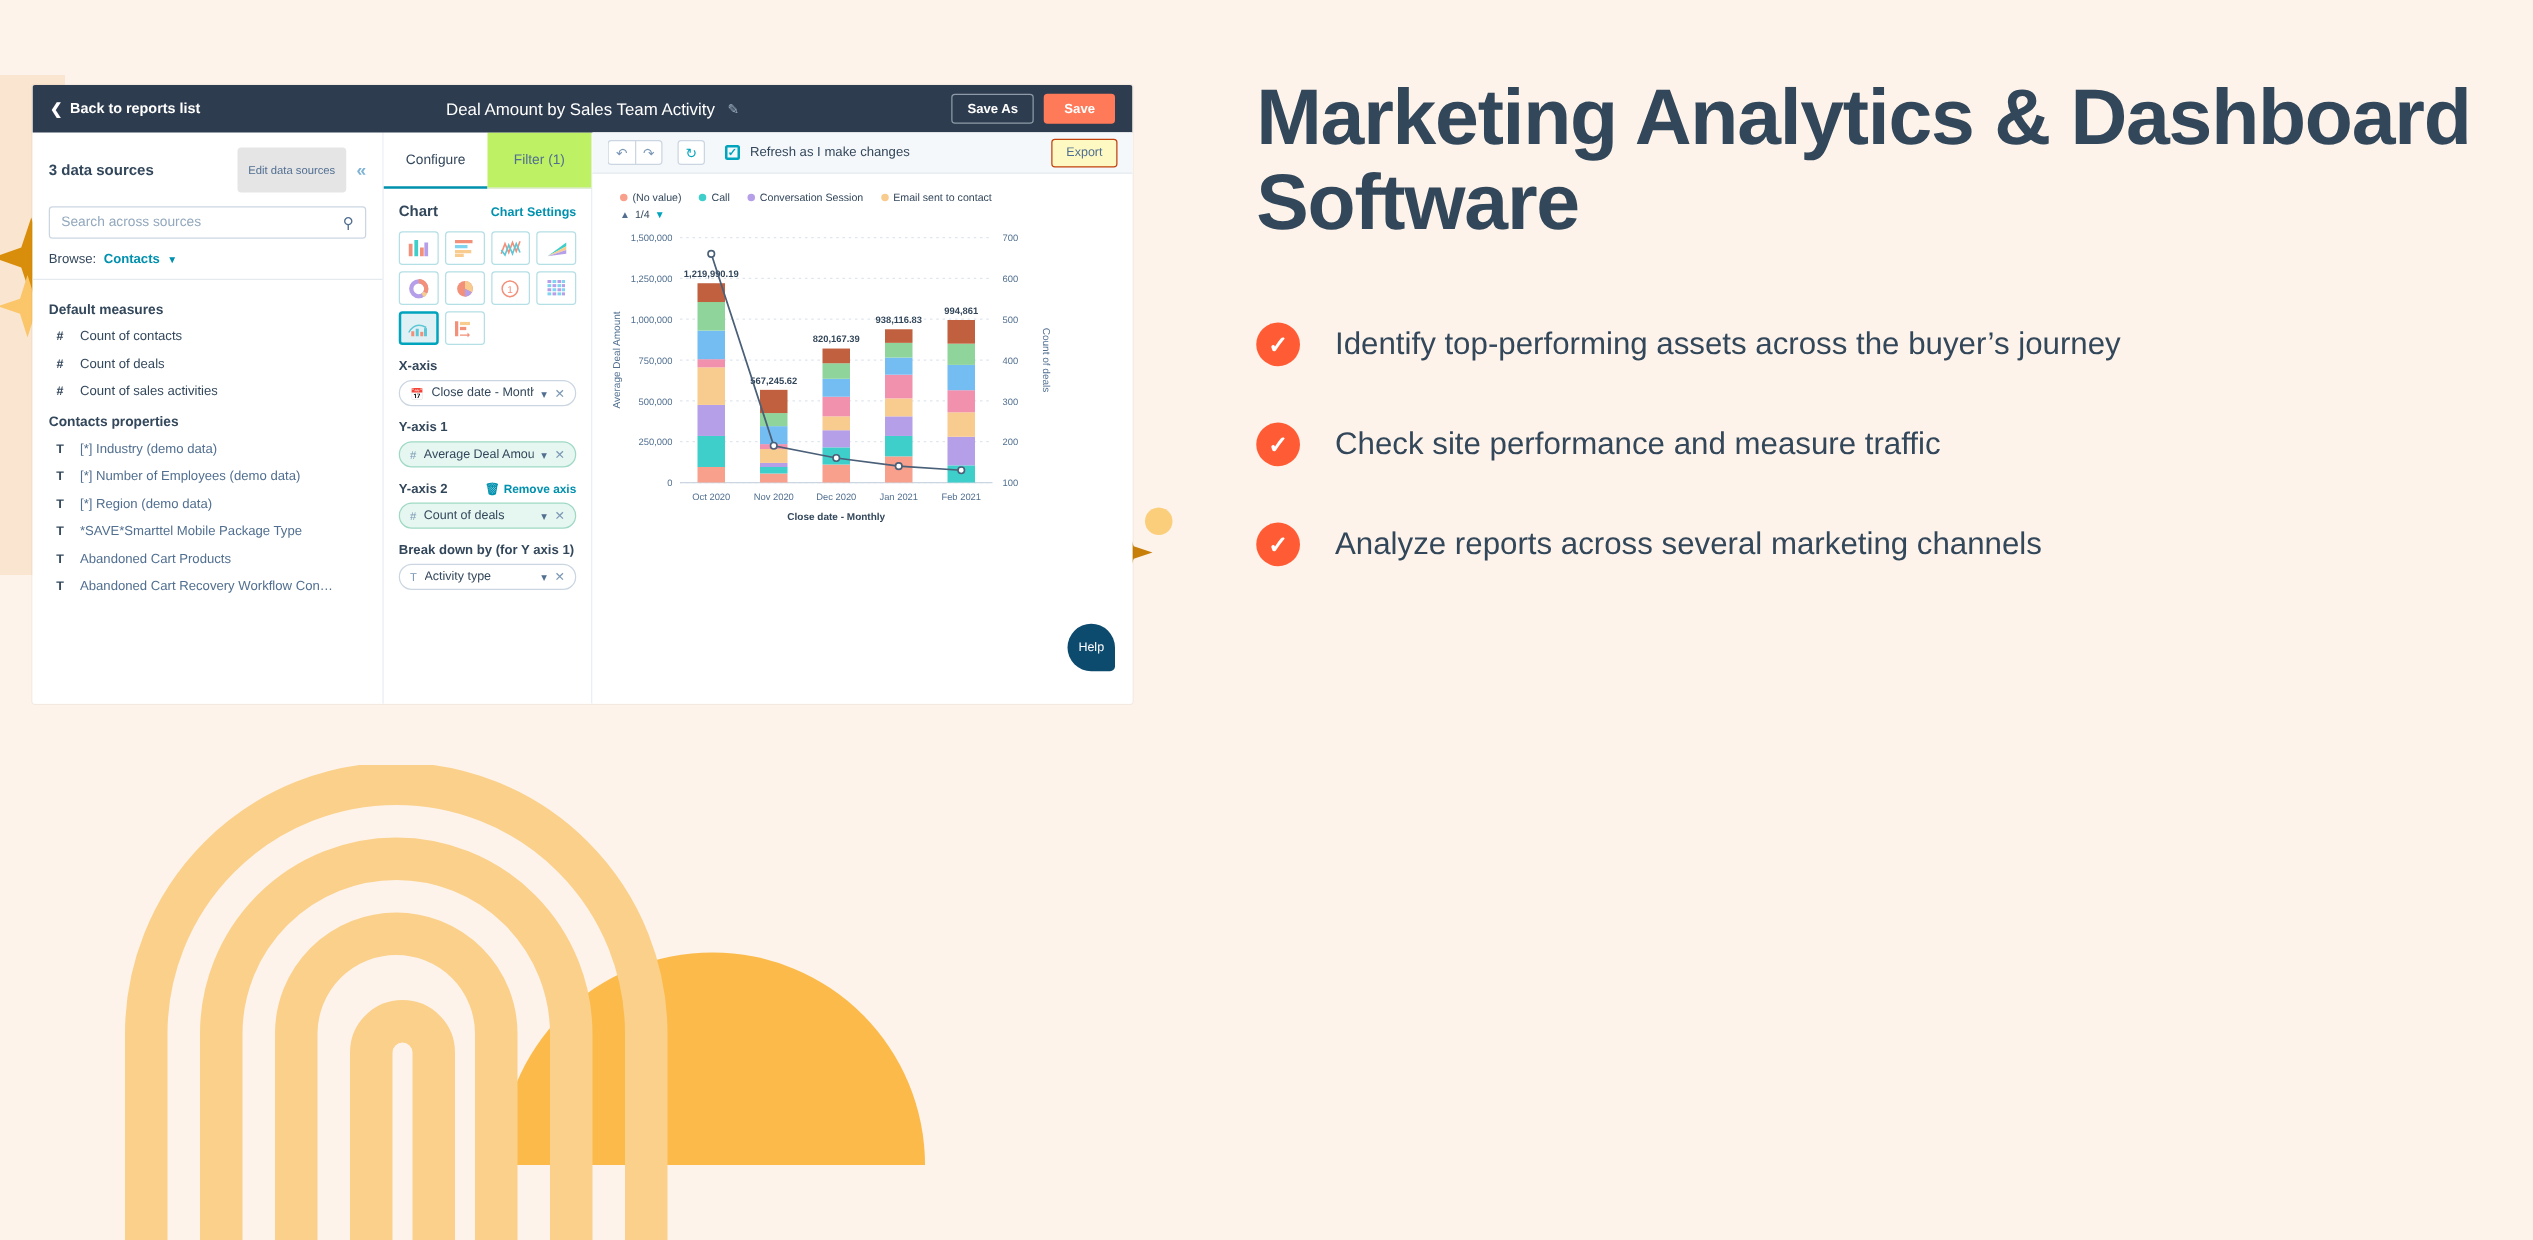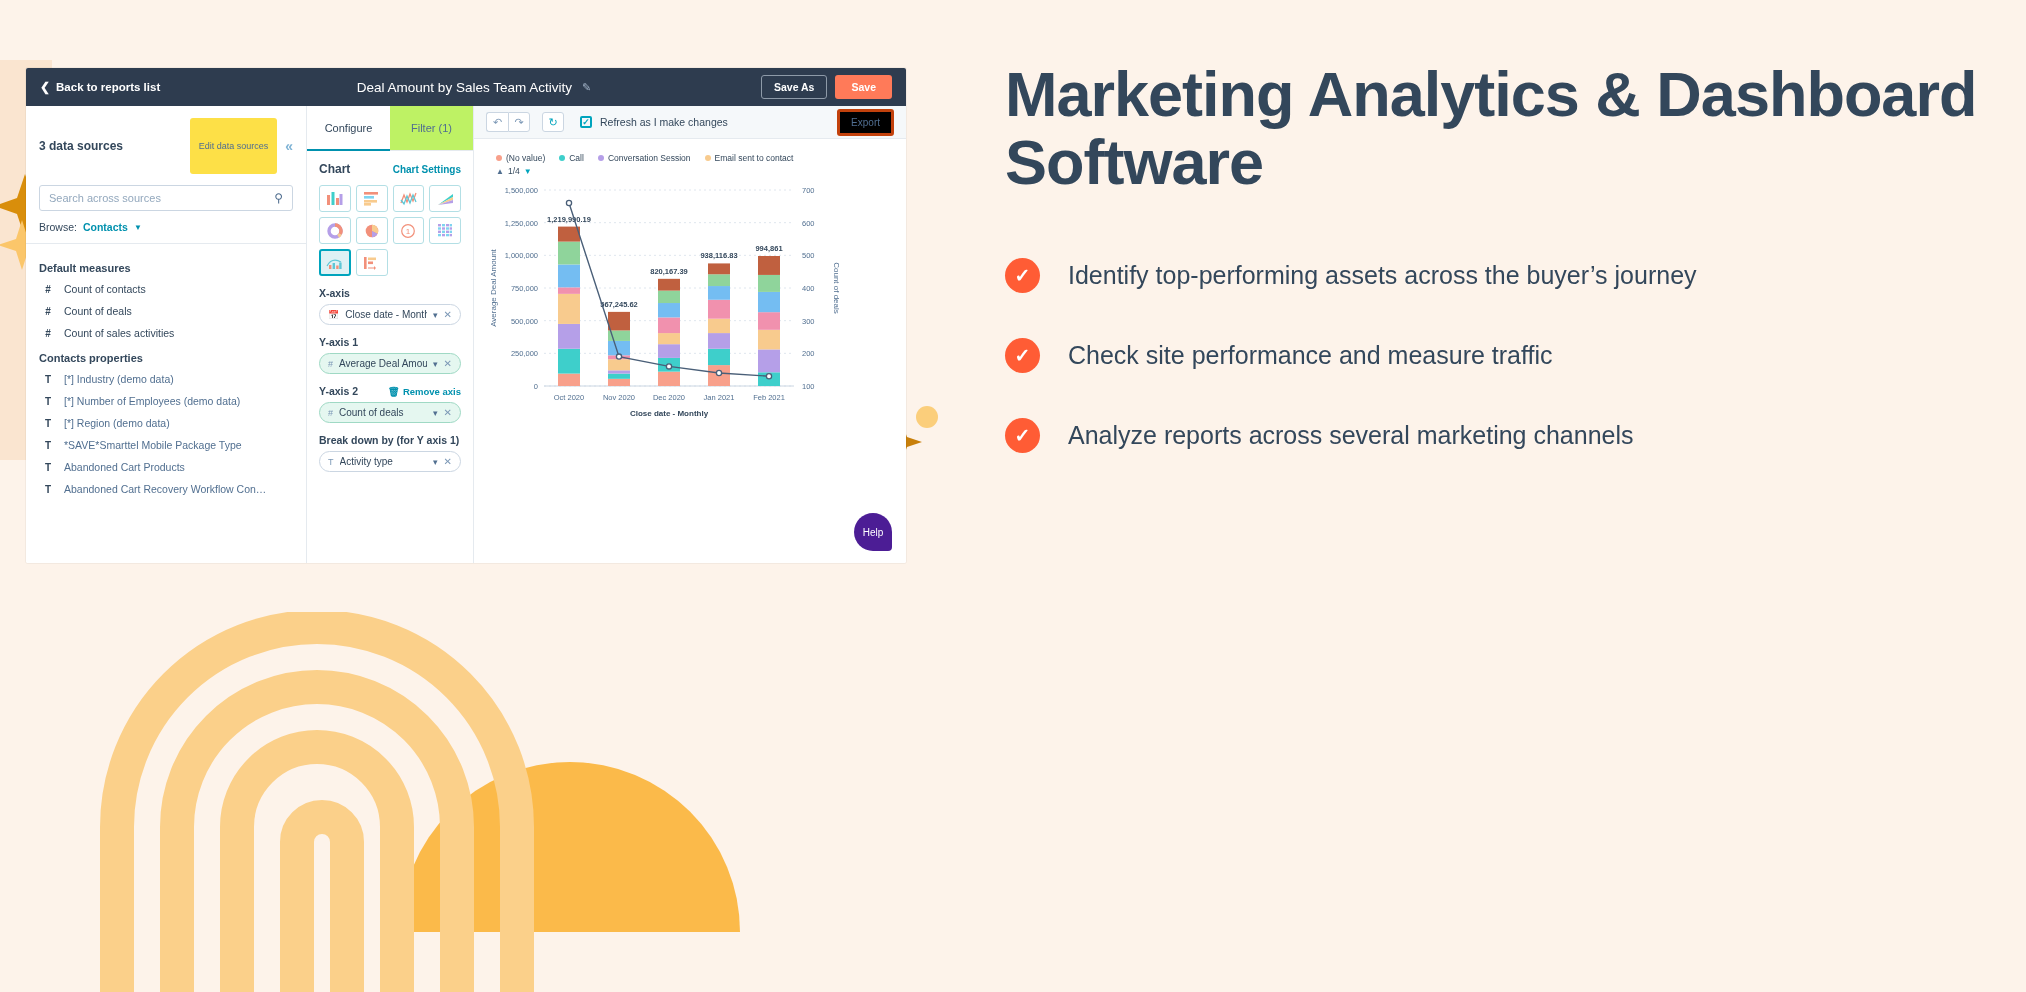--- a/index.html
+++ b/index.html
@@ -66,22 +66,22 @@
   
   .sources {
     width:281px; border-right:1px solid #e5eaef; background:#fff;
     display:flex; flex-direction:column;
   }
   .sources-top { padding:12px 13px 10px; }
   .sources-row { display:flex; align-items:center; gap:8px; }
   .sources-count { font-size:12px; font-weight:bold; color:#33475b; }
   .edit-sources {
     margin-left:auto;
-    background:#fde047; color:#506e91; border:none;
-    font-size:9px; border-radius:3px; padding:23px 9px; cursor:pointer;
+    background:#e5e5e5; color:#506e91; border:none;
+    font-size:9px; border-radius:3px; padding:13px 9px; cursor:pointer;
   }
   .collapse-icon { color:#7fb3d5; font-size:14px; font-weight:bold; cursor:pointer; }
 
   .search-box {
     margin-top:11px;
     border:1px solid #cbd6e2; border-radius:3px;
     height:26px; display:flex; align-items:center;
     padding:0 9px; background:#fff;
   }
   .search-box input {
@@ -158,35 +158,35 @@
   .tb-undo { border-radius:3px 0 0 3px; border-right:none; }
   .tb-redo { border-radius:0 3px 3px 0; }
   .tb-refresh { border-radius:3px; margin-left:4px; color:#00a4bd; }
   .cb {
     width:12px; height:12px; border:2px solid #00a4bd; border-radius:2px;
     display:flex; align-items:center; justify-content:center;
     color:#00a4bd; font-size:9px; font-weight:bold; margin-left:8px; cursor:pointer;
   }
   .cb-label { font-size:10.5px; color:#33475b; }
   .btn-export {
-    margin-left:auto; background:#000000; border:3px solid #c2410c;
+    margin-left:auto; background:#fef9c3; border:1px solid #c2410c;
     color:#506e91; font-size:10px; border-radius:3px; padding:5px 11px; cursor:pointer;
   }
 
   .chart-area { flex:1; padding:14px 10px 4px 8px; position:relative; }
   .legend { display:flex; gap:14px; align-items:center; font-size:8.5px; color:#33475b; padding-left:14px;}
   .legend-item { display:flex; align-items:center; gap:4px; }
   .lg-dot { width:6px; height:6px; border-radius:50%; display:inline-block; }
   .legend-pager { display:flex; align-items:center; gap:4px; font-size:8.5px; color:#33475b; padding-left:14px; margin-top:3px;}
   .pg-up { color:#516f90; font-size:8px; }
   .pg-dn { color:#00a4bd; font-size:8px; }
 
   .help-bubble {
-    position:absolute; right:14px; bottom:12px;
-    width:38px; height:38px; background:#4c1d95; color:#fff;
+    position:absolute; right:14px; bottom:26px;
+    width:38px; height:38px; background:#0c4a6e; color:#fff;
     border-radius:19px 19px 4px 19px;
     display:flex; align-items:center; justify-content:center;
     font-size:10px; cursor:pointer;
   }
 
   
   .content {
     position:absolute; left:1005px; top:60px; width:1000px;
   }
   h1.hero {

